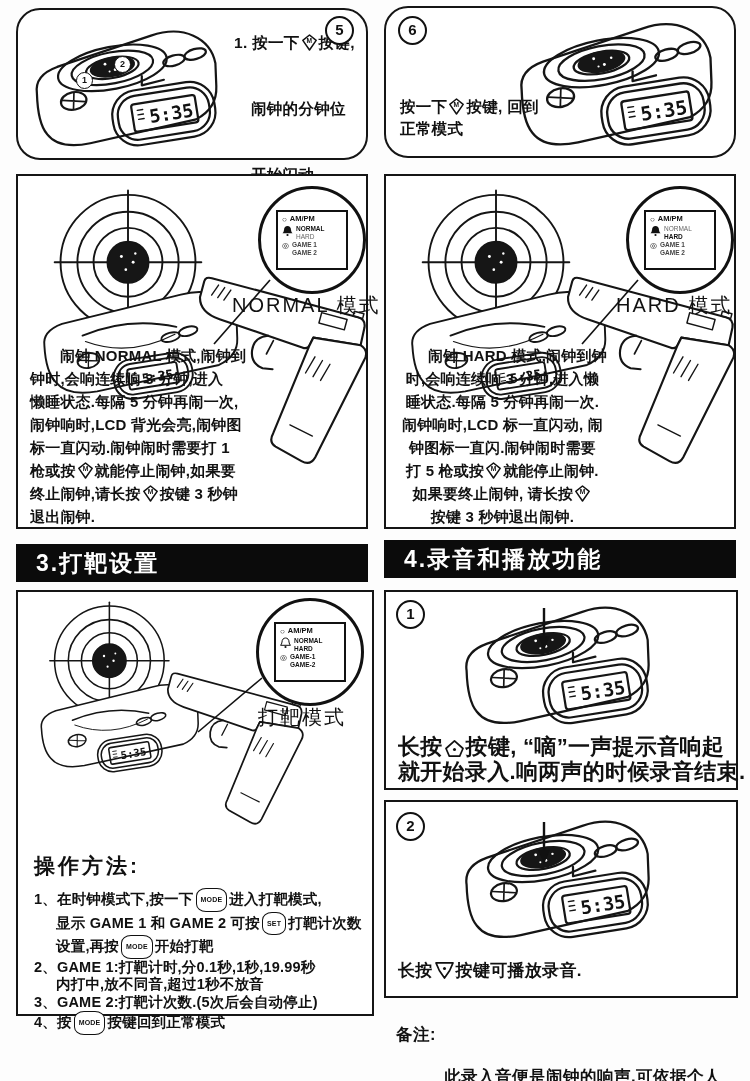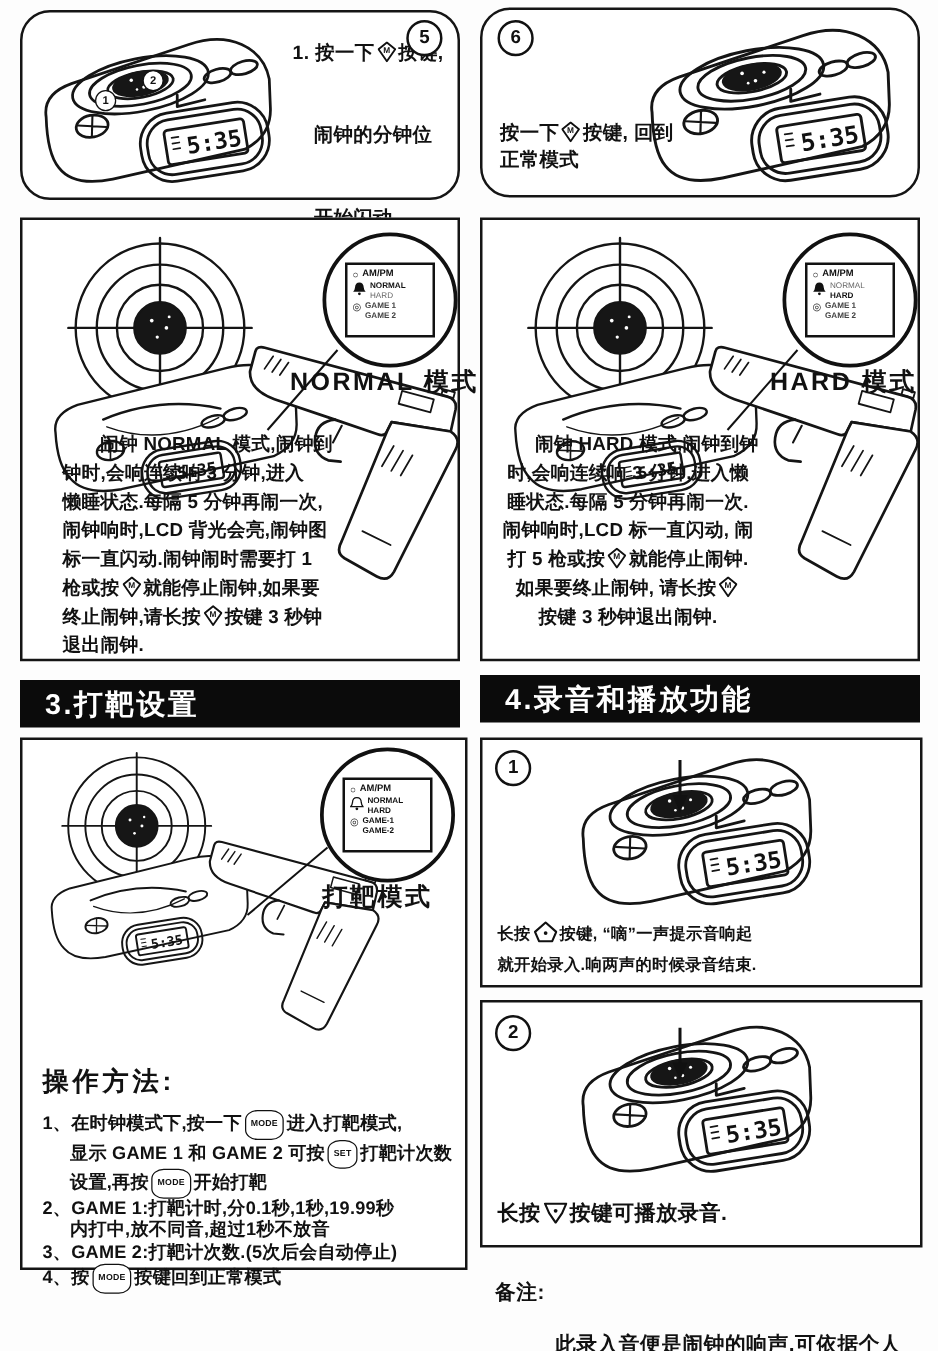--- a/index.html
+++ b/index.html
@@ -20,21 +20,21 @@
   .para{position:absolute;font-weight:bold;font-size:15px;line-height:23px;letter-spacing:.2px;white-space:nowrap;z-index:5;}
   .ind{padding-left:30px;}
   .cont{padding-left:17px;margin-top:44px;}
   .cont2{padding-left:22px;}
   .kico{width:15px;height:17px;vertical-align:-3px;margin:0 2px;}
   .kico2{width:19px;height:17px;vertical-align:-3px;margin:0 2px;}
   .ln{fill:#fff;stroke:#111;stroke-width:1.8;stroke-linejoin:round;}
   .kt{font-size:8px;font-weight:bold;text-anchor:middle;fill:#111;}
   .oval{display:inline-block;border:1.7px solid #111;border-radius:10px/8px;font-size:7px;
        font-weight:bold;padding:2px 4px;vertical-align:2px;margin:0 2px;background:#fff;}
-  .mode-title{position:absolute;font-weight:bold;font-size:20px;letter-spacing:2px;z-index:6;white-space:nowrap;}
+  .mode-title{position:absolute;font-weight:normal;font-size:20px;letter-spacing:2px;z-index:6;white-space:nowrap;}
   .bubble{position:absolute;width:102px;height:102px;border:3px solid #111;border-radius:50%;
        background:#fff;display:flex;align-items:center;justify-content:center;z-index:5;}
   .lcdbox{width:72px;height:60px;border:2px solid #111;box-sizing:border-box;padding:3px 2px 2px 4px;background:#fff;}
   .brow{display:flex;align-items:flex-start;margin-bottom:1px;}
   .bico{font-size:8px;line-height:9px;margin-right:3px;font-weight:bold;}
   .blab{font-size:7.5px;font-weight:bold;line-height:8px;letter-spacing:0;}
   .stack{display:flex;flex-direction:column;}
   .stack span{font-size:6.5px;line-height:7.5px;font-weight:bold;letter-spacing:0;}
   .em-normal .b-hard,.em-hard .b-normal{color:#666;font-weight:normal;}
   .em-normal .b-g1,.em-normal .b-g2,.em-hard .b-g1,.em-hard .b-g2{color:#444;}
@@ -231,21 +231,21 @@
       <div class="brow">
           <span class="bico">◎</span>
           <span class="stack">
             <span class="b-g1">GAME 1</span>
             <span class="b-g2">GAME 2</span>
           </span>
         </div>
     </div>
   </div>
   <div class="mode-title" style="left:214px;top:116px;">NORMAL 模式</div>
-  <div class="para" style="left:12px;top:168px;margin-left:20px;">
+  <div class="para" style="left:12px;top:168px;">
     <div class="ind">闹钟 NORMAL 模式,闹钟到</div>
     <div>钟时,会响连续响 3 分钟,进入</div>
     <div>懒睡状态.每隔 5 分钟再闹一次,</div>
     <div>闹钟响时,LCD 背光会亮,闹钟图</div>
     <div>标一直闪动.闹钟闹时需要打 1</div>
     <div><span>枪或按</span><svg class="kico" viewBox="0 0 18 20">
           <path class="ln" d="M9,1 L17,7.5 L9,19 L1,7.5 Z"></path>
           <text class="kt" x="9" y="11">M</text>
         </svg><span>就能停止闹钟,如果要</span></div>
     <div><span>终止闹钟,请长按</span><svg class="kico" viewBox="0 0 18 20">
@@ -336,20 +336,21 @@
           </span>
         </div>
     </div>
   </div>
   <div class="mode-title" style="left:230px;top:116px;">HARD 模式</div>
   <div class="para" style="left:12px;top:168px;text-align:center;">
     <div class="ind">闹钟 HARD 模式,闹钟到钟</div>
     <div>时,会响连续响 3 分钟,进入懒</div>
     <div>睡状态.每隔 5 分钟再闹一次.</div>
     <div>闹钟响时,LCD 标一直闪动, 闹</div>
+    <div>钟图标一直闪.闹钟闹时需要</div>
     <div><span>打 5 枪或按</span><svg class="kico" viewBox="0 0 18 20">
           <path class="ln" d="M9,1 L17,7.5 L9,19 L1,7.5 Z"></path>
           <text class="kt" x="9" y="11">M</text>
         </svg><span>就能停止闹钟.</span></div>
     <div><span>如果要终止闹钟, 请长按</span><svg class="kico" viewBox="0 0 18 20">
           <path class="ln" d="M9,1 L17,7.5 L9,19 L1,7.5 Z"></path>
           <text class="kt" x="9" y="11">M</text>
         </svg></div>
     <div>按键 3 秒钟退出闹钟.</div>
   </div>
@@ -494,21 +495,21 @@
         <path d="M126,94 h6 M126,99 h6 M126,104 h6" stroke-width="1.5"></path>
       </g>
     </g>
     <text class="lcd" x="162" y="110" font-size="20" text-anchor="middle" transform="rotate(-9 152 102)">5:35</text>
   </svg>
 </div>
   <svg class="arrowptr" style="left:148px;top:16px;" width="20" height="44" viewBox="0 0 20 44">
       <line x1="10" y1="0" x2="10" y2="30" stroke="#111" stroke-width="2.4"></line>
       <path d="M10,42 L4,28 L16,28 Z" fill="#111"></path>
     </svg>
-  <div class="txt" style="left:12px;top:142px;font-size:13px;line-height:25px;">
+  <div class="txt" style="left:12px;top:142px;font-size:22px;line-height:25px;">
     <div><span>长按</span><svg class="kico2" viewBox="0 0 20 18">
           <path class="ln" d="M10,1 L19,9 L15.5,17 L4.5,17 L1,9 Z"></path>
           <circle cx="10" cy="10" r="1.6" fill="#111"></circle>
         </svg><span>按键, “嘀”一声提示音响起</span></div>
     <div>就开始录入.响两声的时候录音结束.</div>
   </div>
 </div>
 
 <div class="panel" style="left:384px;top:800px;width:354px;height:198px;">
   <div class="circnum" style="left:10px;top:10px;">2</div>

